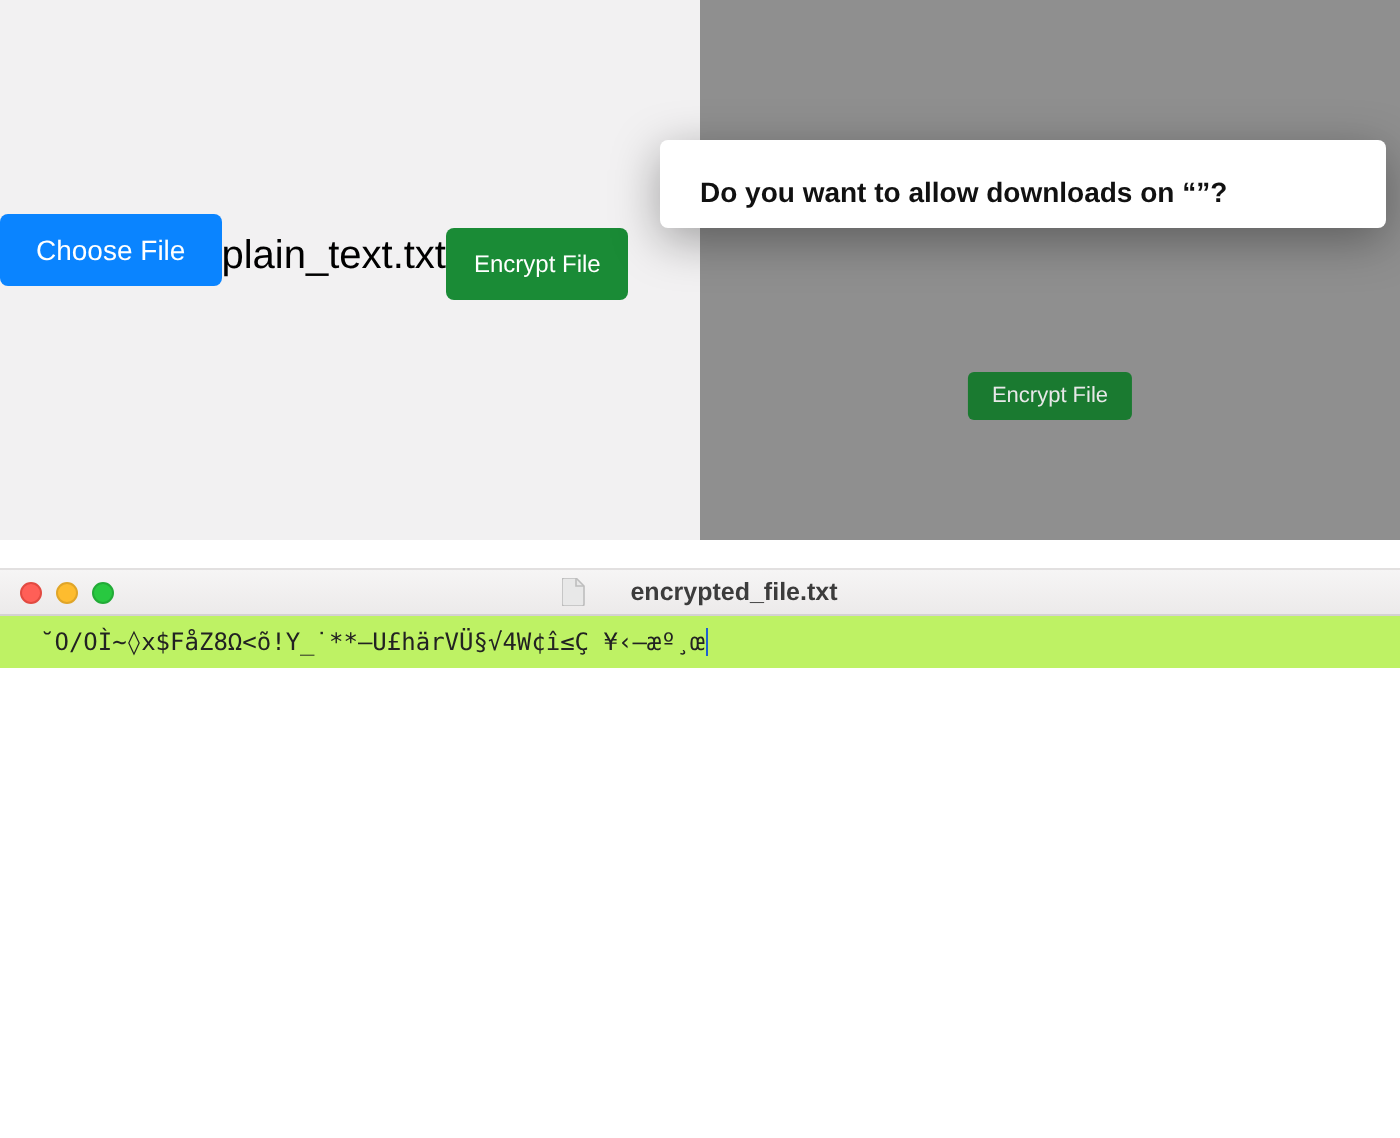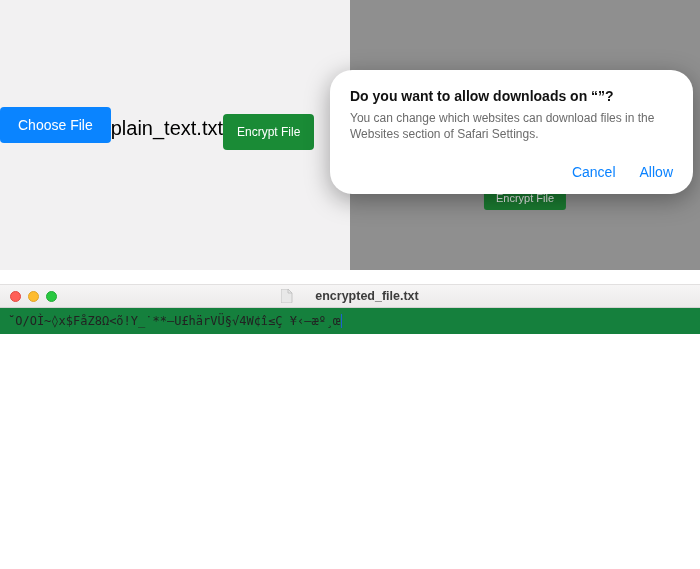--- a/index.html
+++ b/index.html
@@ -10,21 +10,21 @@
   .panel-right { background: #8f8f8f; }
   .center-col { display: flex; flex-direction: row; align-items: center; padding-top: 100px; }
   .btn { border: none; border-radius: 4px; color: #fff; font-size: 14px; cursor: pointer; padding: 10px 18px; min-height: 36px; }
   .btn-blue { background: #0a84ff; }
   .btn-green { background: #1a8b36; font-size: 12px; padding: 8px 14px; margin-top: 14px; }
   .filename { font-size: 20px; margin-top: 6px; }
 
   .overlay { position: absolute; inset: 0; }
   .sheet {
     position: absolute; top: 70px; left: -20px; right: 7px;
-    background: #fff; border-radius: 22px;
+    background: #fff; border-radius: 4px;
     box-shadow: 0 6px 24px rgba(0,0,0,.35);
     padding: 18px 20px 10px 20px;
   }
   .sheet-title { font-size: 14px; font-weight: 600; color: #111; }
   .sheet-body { font-size: 12px; color: #6b6b6b; margin-top: 6px; line-height: 1.35; }
   .sheet-actions { display: flex; justify-content: flex-end; gap: 24px; margin-top: 16px; padding: 2px 0 0 0; }
   .sheet-actions .link { background: none; border: none; color: #0a82ff; font-size: 14px; cursor: pointer; padding: 4px 0; }
 
   .gap { height: 14px; background: #fff; }
 
@@ -32,21 +32,21 @@
   .titlebar { height: 24px; background: linear-gradient(#f6f5f5, #eceaea); border-top: 1px solid #e2e0e0; border-bottom: 1px solid #d4d2d2; display: flex; align-items: center; position: relative; }
   .traffic { display: flex; gap: 7px; position: absolute; left: 10px; }
   .dot { width: 11px; height: 11px; border-radius: 50%; }
   .dot-red { background: #ff5f57; border: 0.5px solid #e24a41; }
   .dot-yellow { background: #febc2e; border: 0.5px solid #e0a528; }
   .dot-green { background: #28c840; border: 0.5px solid #22ab37; }
   .title-center { flex: 1; display: flex; justify-content: center; align-items: center; gap: 22px; }
   .doc-icon { width: 12px; height: 14px; }
   .doc-icon svg { display: block; }
   .window-title { font-size: 12.5px; font-weight: 600; color: #3c3c3c; }
-  .filebody { background: #15803d; padding: 6px 8px; font-family: "Menlo", "Consolas", monospace; font-size: 12px; color: #222; white-space: pre; display: flex; align-items: center; }
+  .filebody { background: #bef264; padding: 6px 20px; font-family: "Menlo", "Consolas", monospace; font-size: 12px; color: #222; white-space: pre; display: flex; align-items: center; }
   .caret { display: inline-block; width: 1px; height: 14px; background: #2060d0; margin-left: 1px; vertical-align: middle; }
 
   .bg-btn { position: absolute; left: 50%; transform: translateX(-50%); top: 186px; background: #1a7a30; color: #e8e8e8; font-size: 11px; padding: 6px 12px; border-radius: 3px; border: none; }
 </style>
 </head>
 <body>
 
 <div class="top">
 
   <div class="panel panel-left">
@@ -56,25 +56,20 @@
       <button class="btn btn-green">Encrypt File</button>
     </div>
   </div>
 
   <div class="panel panel-right">
     <button class="bg-btn">Encrypt File</button>
 
     <div class="overlay">
       <div class="sheet">
         <div class="sheet-title">Do you want to allow downloads on “”?</div>
-        <div class="sheet-body">You can change which websites can download files in the Websites section of Safari Settings.</div>
-        <div class="sheet-actions">
-          <button class="link">Cancel</button>
-          <button class="link">Allow</button>
-        </div>
       </div>
     </div>
   </div>
 
 </div>
 
 <div class="gap"></div>
 
 <div class="textwindow">
   <div class="titlebar">

